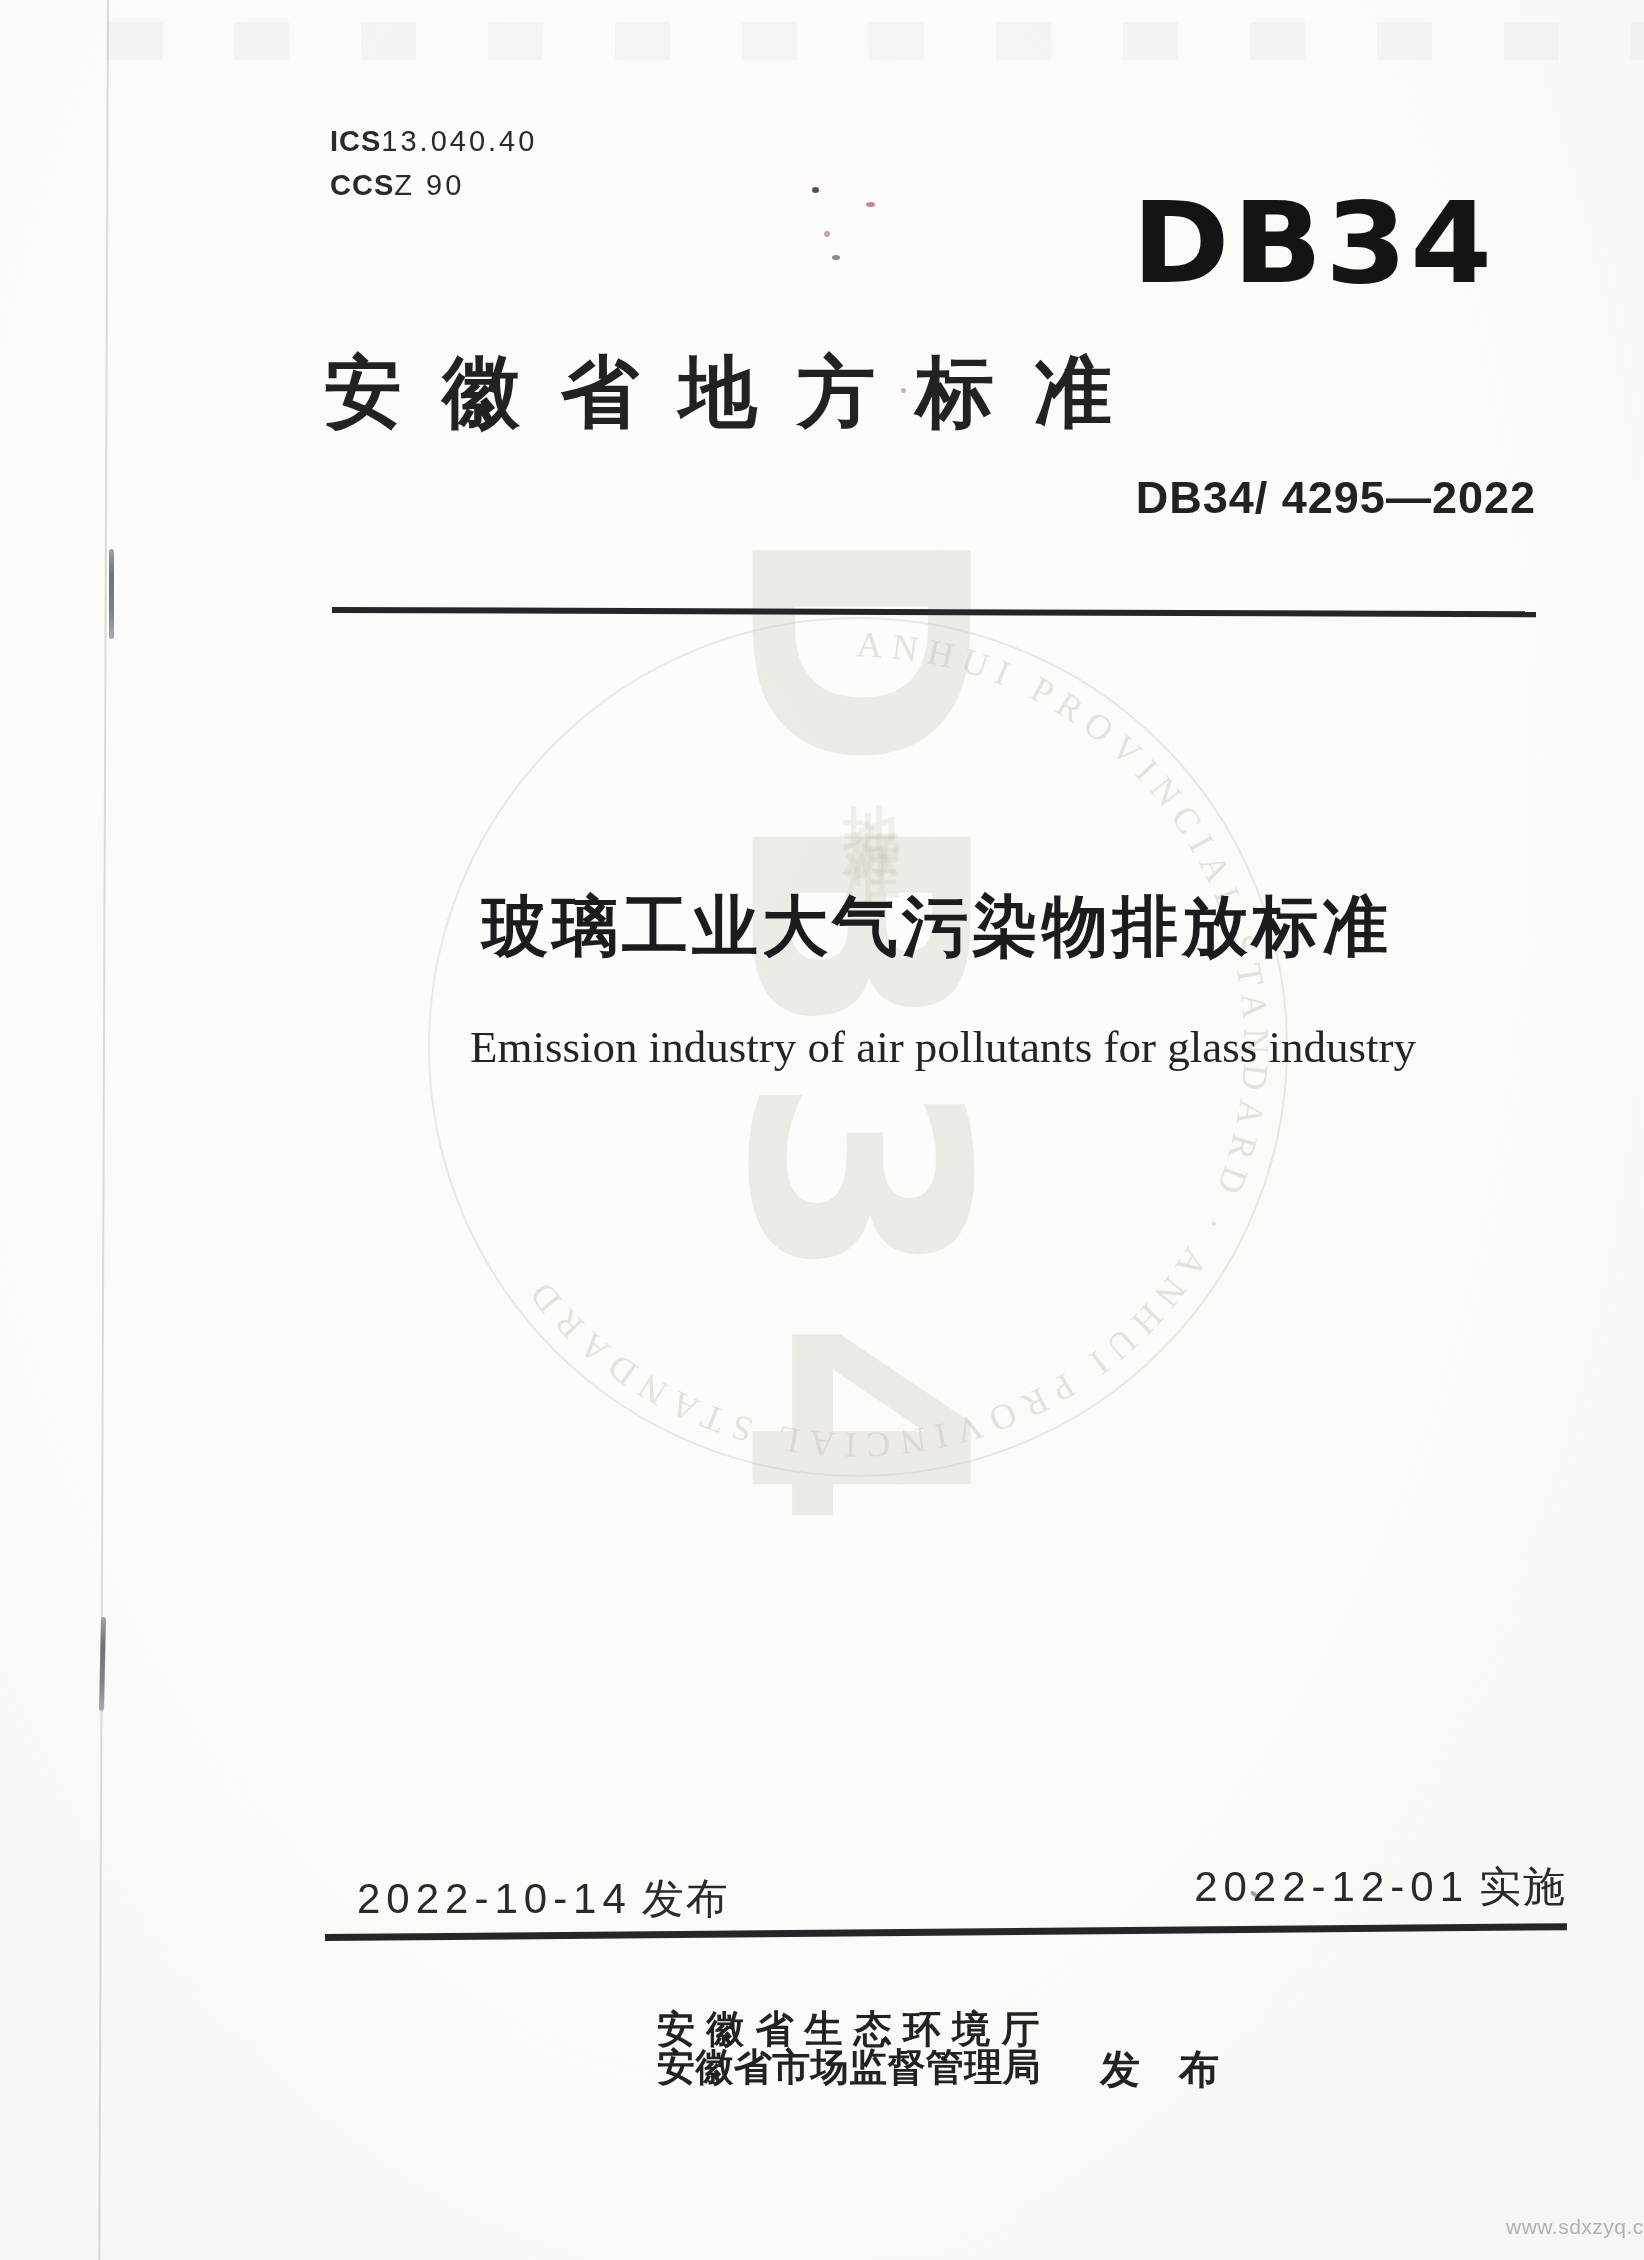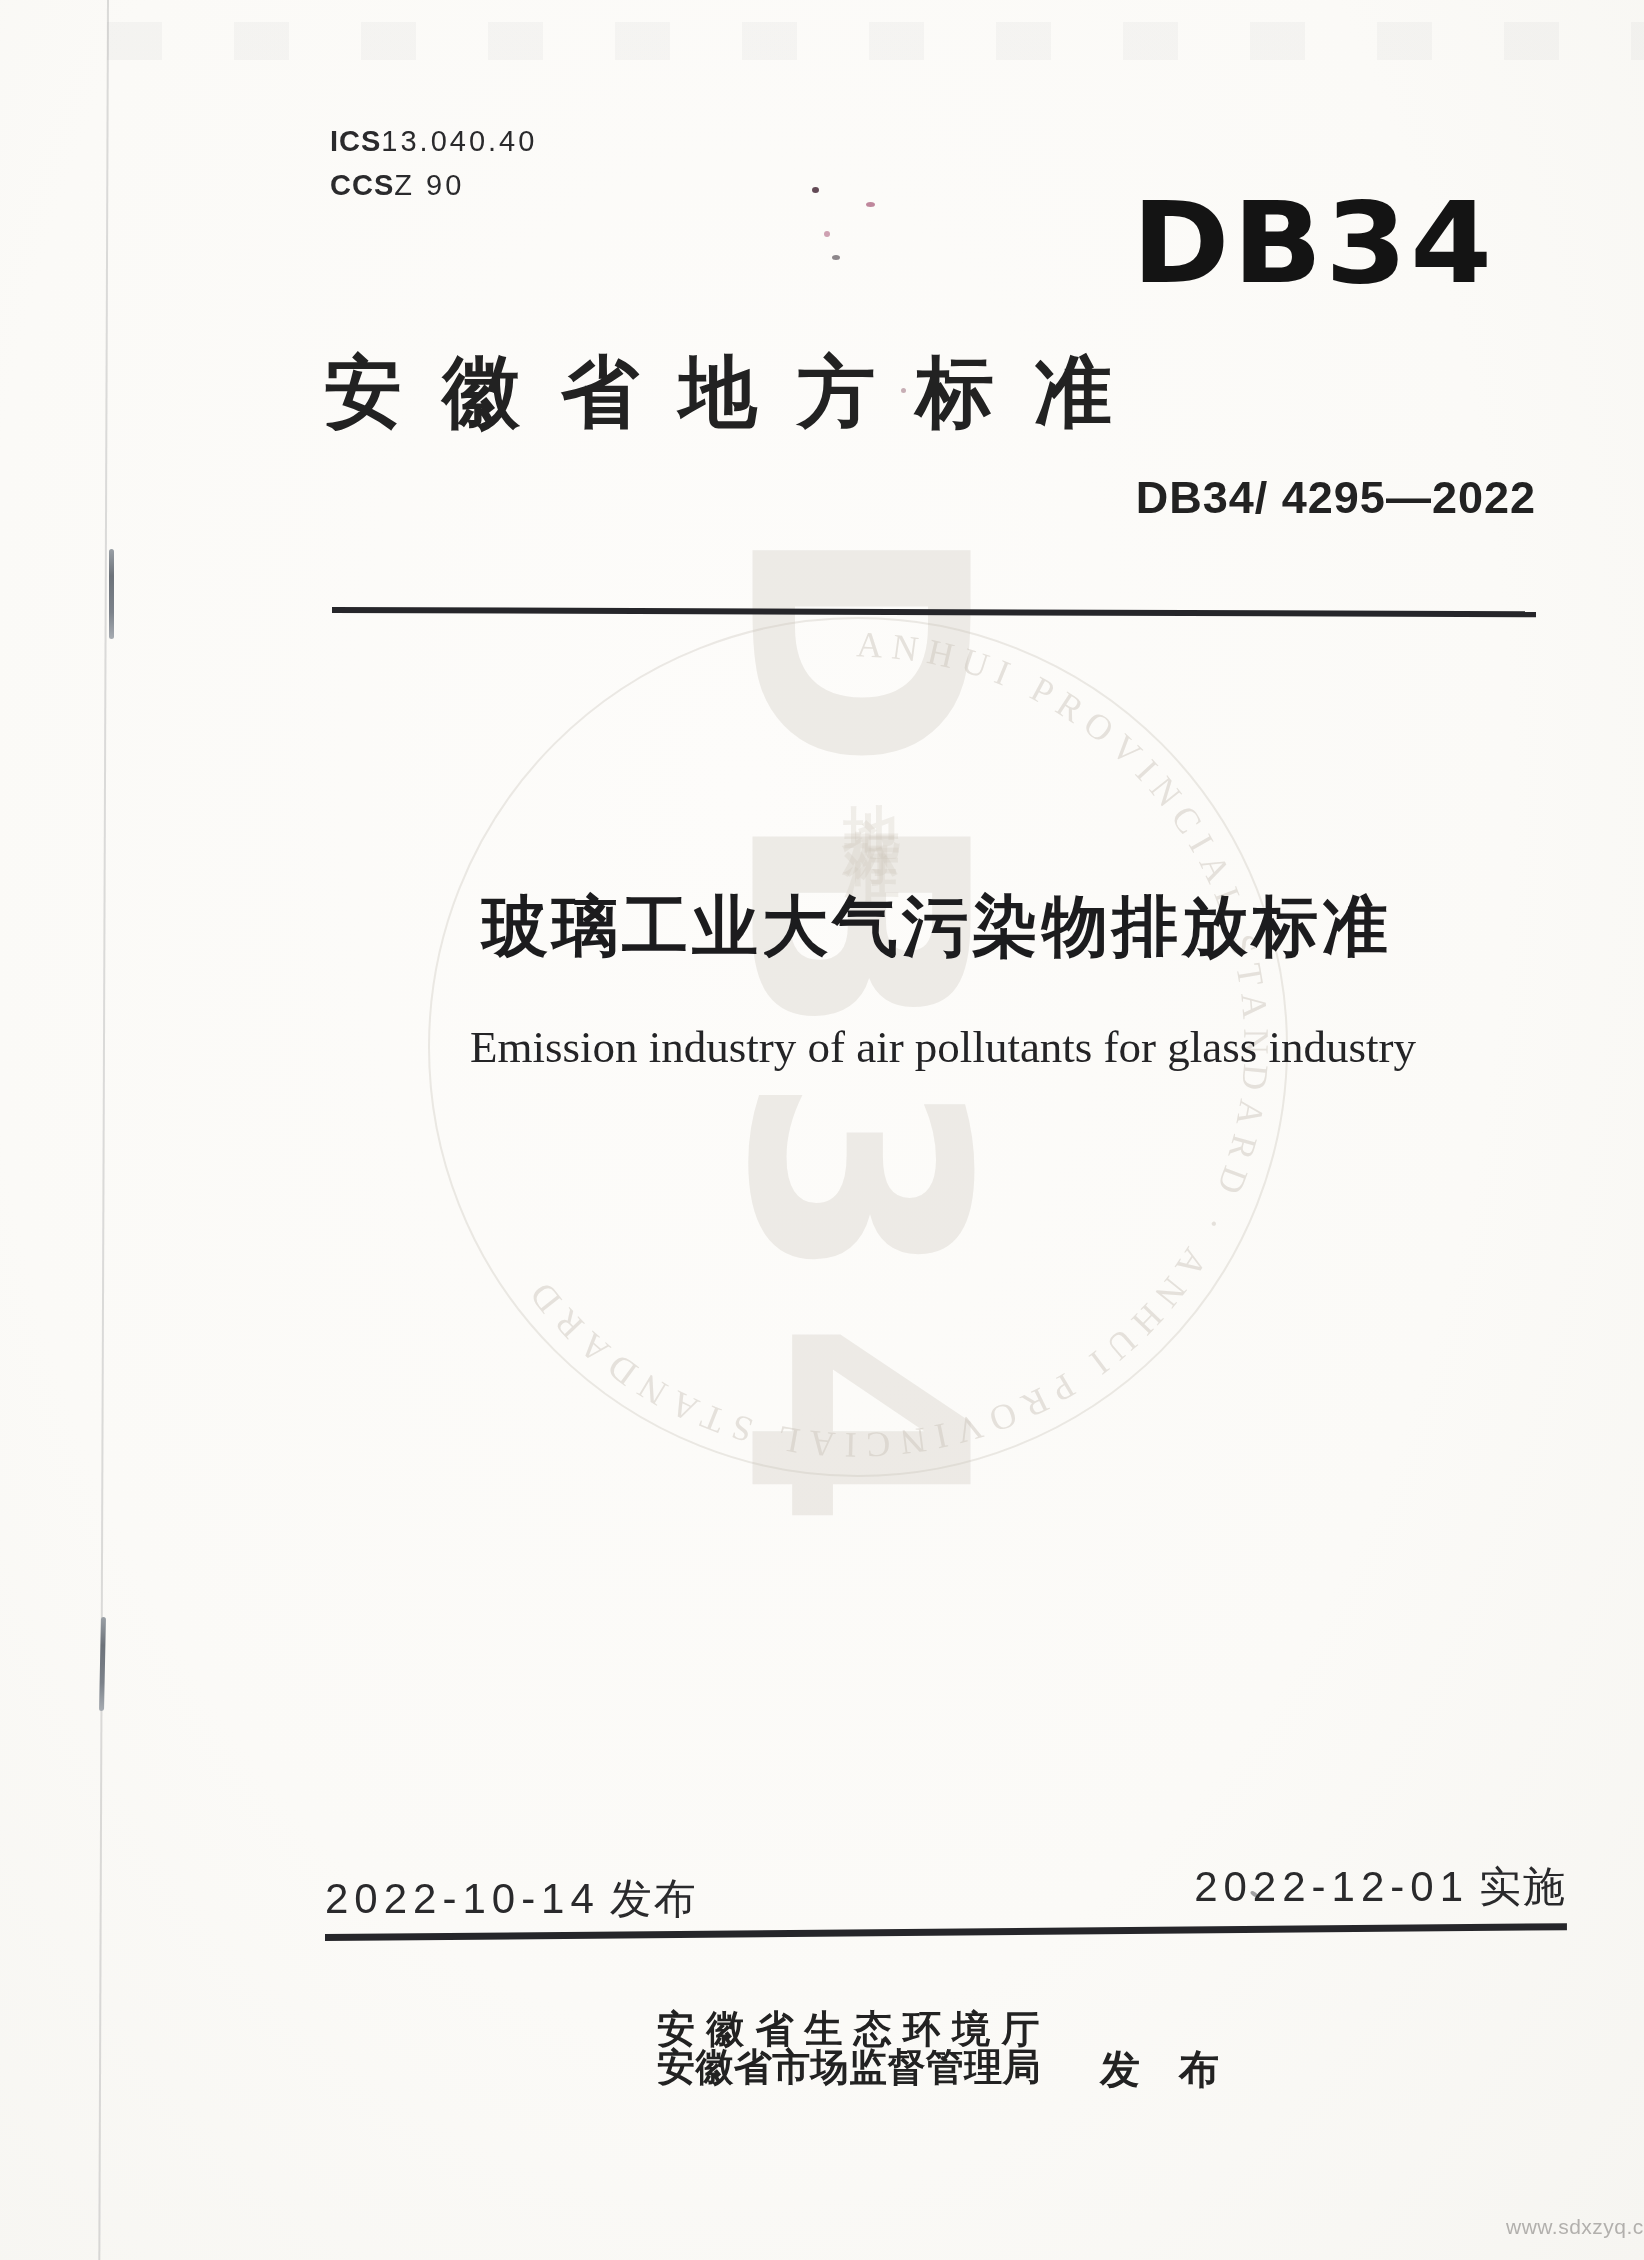--- a/index.html
+++ b/index.html
@@ -95,21 +95,21 @@
   }
   
   .date-left{
     position:absolute;left:325px;top:1871px;
     font-size:42px;font-weight:500;color:#2a2a2c;letter-spacing:2px;white-space:nowrap;
   }
   .date-right{
     position:absolute;right:78px;top:1859px;
     font-size:42px;font-weight:500;color:#2a2a2c;letter-spacing:2px;white-space:nowrap;
   }
-  .date-left .num,.date-right .num{letter-spacing:6px;margin-right:10px;}
+  .date-left .num,.date-right .num{letter-spacing:6px;margin-right:10px;margin-left:32px;}
   .publisher-block{position:absolute;left:657px;top:2010px;width:382px;}
   .publisher-line{
     font-size:38px;font-weight:700;color:#222;white-space:nowrap;line-height:1;
   }
   .publisher-line.l1{letter-spacing:11.2px;}
   .publisher-line.l2{letter-spacing:0.4px;}
   .publish-label{
     position:absolute;left:1100px;top:2042px;
     font-size:40px;font-weight:700;color:#222;letter-spacing:14px;white-space:nowrap;
   }

